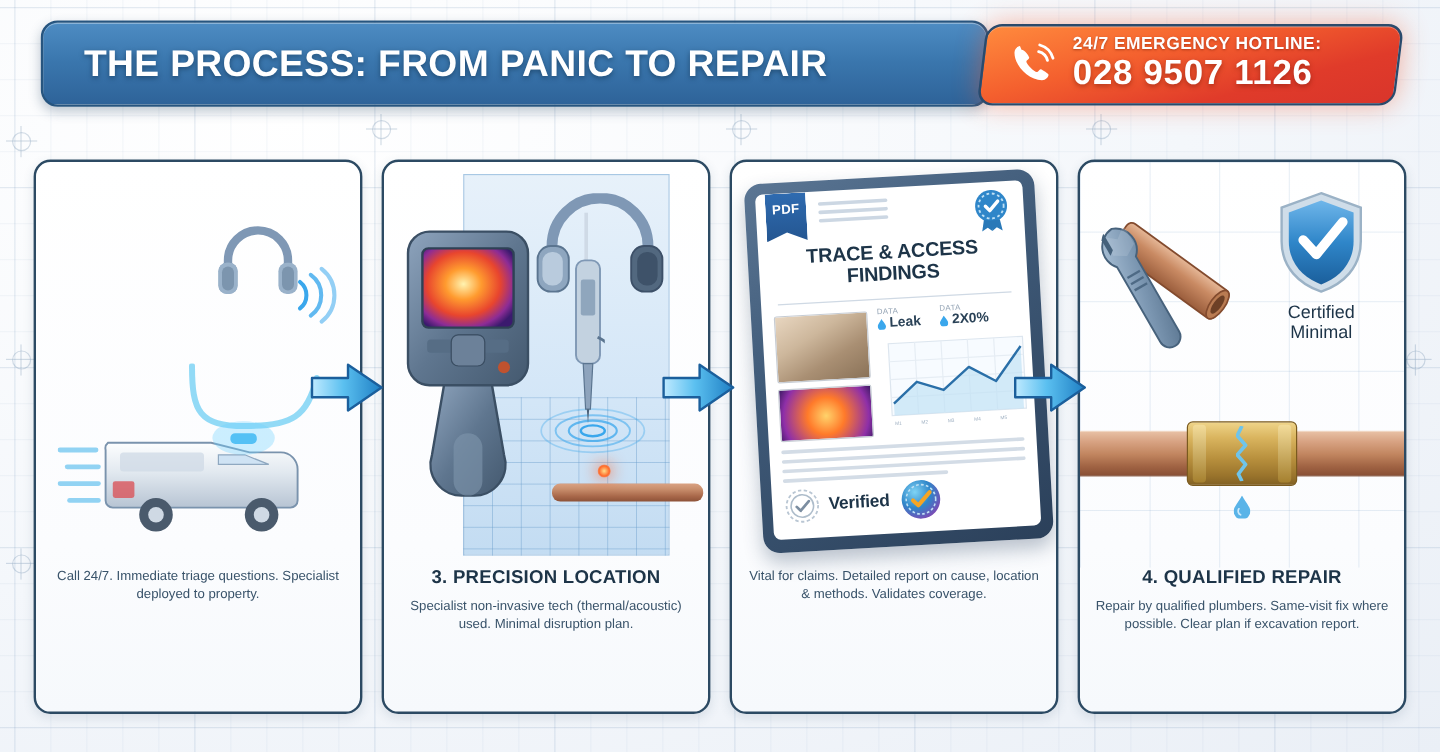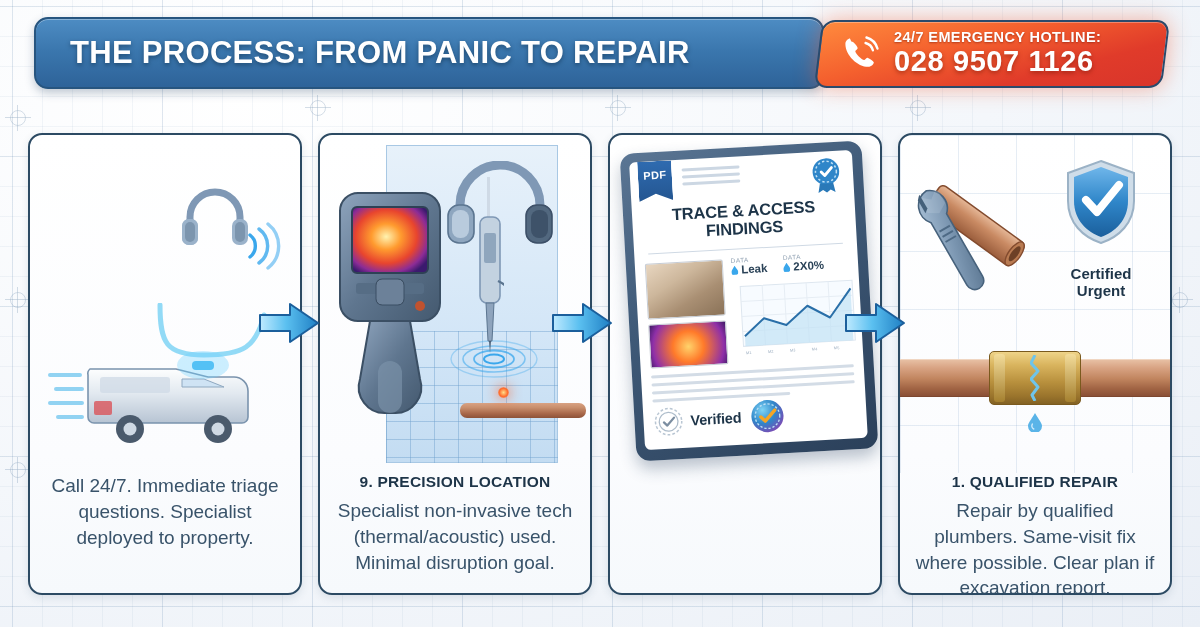--- a/index.html
+++ b/index.html
@@ -82,21 +82,21 @@
     border: 2px solid #2c4a63; border-radius: 14px;
     box-shadow: 0 3px 9px rgba(40,70,100,.12);
     overflow: hidden; display: flex; flex-direction: column;
   }
   .art { position: relative; flex: 0 0 338px; }
   .cap { padding: 0 12px; text-align: center; }
   .cap h3 {
     font-size: 15.5px; font-weight: bold; color: #1d3448; letter-spacing: .2px;
     margin-bottom: 7px;
   }
-  .cap p { font-size: 19px; color: #39536a; line-height: 1.36; }
+  .cap p { font-size: 11px; color: #39536a; line-height: 1.36; }
   
   .arrow { position: absolute; top: 300px; width: 62px; height: 46px; z-index: 7; }
   
   .phone {
     position: absolute; left: 48px; top: 22px; width: 84px; height: 158px;
     background: linear-gradient(160deg, #1d3a66 0%, #16305a 50%, #102murky 100%);
     background: linear-gradient(160deg, #214478 0%, #16305a 55%, #0f2545 100%);
     border: 4px solid #5e83b5; border-radius: 15px;
     box-shadow: 0 0 22px rgba(90,170,255,.6), 0 0 40px rgba(110,180,255,.35);
     display: flex; flex-direction: column; align-items: center; justify-content: center;
@@ -208,21 +208,21 @@
   .seal-gray { width: 30px; height: 30px; flex: 0 0 30px; }
   .ver-text {
     font-size: 14.5px; font-weight: bold; color: #1d3448; letter-spacing: -.2px;
   }
   .seal-color { width: 34px; height: 34px; flex: 0 0 34px; margin-left: 2px; }
   
   .tools { position: absolute; left: 10px; top: 20px; width: 130px; height: 140px; }
   .shield-wrap { position: absolute; right: 16px; top: 24px; width: 106px; text-align: center; }
   .shield-ic { width: 74px; height: 86px; }
   .shield-lab {
-    font-size: 15px; font-weight: bold; color: #1d3448; line-height: 1.12; margin-top: 17px;
+    font-size: 15px; font-weight: normal; color: #1d3448; line-height: 1.12; margin-top: 3px;
   }
   .pipe-run {
     position: absolute; left: -4px; right: -4px; top: 224px; height: 38px;
     background: linear-gradient(180deg, #e7bfa3 0%, #d8a383 22%, #c1855f 52%, #a06343 80%, #8a5036 100%);
     border-top: 1px solid #f0d6c2; border-bottom: 1px solid #7d472f;
   }
   .coupling {
     position: absolute; left: 50%; margin-left: -46px; top: 216px;
     width: 92px; height: 54px;
     background: linear-gradient(180deg, #efd489 0%, #d9b45e 25%, #b8903d 58%, #9a742c 85%, #836224 100%);
@@ -408,22 +408,22 @@
           <rect x="11" y="0" width="3" height="56" fill="#cfdae6"></rect>
           <rect x="4" y="40" width="20" height="86" rx="7" fill="#c3d2e0" stroke="#7f98b5" stroke-width="1.6"></rect>
           <rect x="8" y="56" width="12" height="30" rx="2" fill="#8fa6bd"></rect>
           <path d="M10 126 h8 l-2 38 h-4 z" fill="#8ea4bd" stroke="#5b7590"></path>
           <path d="M13 164 l1 12 l1-12 z" fill="#4a5f76"></path>
           <path d="M22 104 C40 112 44 134 38 152" stroke="#5b7590" stroke-width="2.4" fill="none"></path>
         </svg>
       </div>
 
       <div class="cap">
-        <h3>9. PRECISION LOCATION</h3>
-        <p>Specialist non-invasive tech (thermal/acoustic) used. Minimal disruption goal.</p>
+        <h3>3. PRECISION LOCATION</h3>
+        <p>Specialist non-invasive tech (thermal/acoustic) used. Minimal disruption plan.</p>
       </div>
     </div>
 
     <div class="card">
       <div class="art">
         <div class="tablet">
           <div class="tab-body"></div>
           <div class="screen">
 
             <div class="pdf-tag">PDF</div>
@@ -522,20 +522,21 @@
                 <circle cx="18" cy="18" r="17" fill="url(#vg)"></circle>
                 <circle cx="18" cy="18" r="13" fill="none" stroke="#bfe0f5" stroke-width="1.4" stroke-dasharray="2.4 2"></circle>
                 <path d="M11 18.5 l4.4 4.6 L26 12" stroke="#f5a524" stroke-width="3.6" fill="none" stroke-linecap="round" stroke-linejoin="round"></path>
               </svg>
             </div>
           </div>
         </div>
       </div>
 
       <div class="cap">
+        <p>Vital for claims. Detailed report on cause, location &amp; methods. Validates coverage.</p>
       </div>
     </div>
 
     <div class="card">
       <div class="art">
         <div class="bp-c4"></div>
 
         <svg class="tools" viewBox="0 0 130 140">
           <defs>
             <linearGradient id="cop" x1="0" y1="0" x2="0" y2="1">
@@ -574,37 +575,37 @@
                   <stop offset=".5" stop-color="#2f86c9"></stop>
                 <stop offset="1" stop-color="#1b5f9c"></stop>
               </linearGradient>
             </defs>
             <path d="M37 2 L70 14 v28 c0 22-15 36-33 42C19 78 4 64 4 42V14z" fill="#cfdde9" stroke="#9bb2c6" stroke-width="2"></path>
             <path d="M37 8 L64 18 v24 c0 19-13 31-27 36C23 73 10 61 10 42V18z" fill="url(#shg)"></path>
             <path d="M22 41 l11 12 L55 26" stroke="#ffffff" stroke-width="8" fill="none" stroke-linecap="round" stroke-linejoin="round"></path>
           </svg>
           <div class="shield-lab">
             <div>Certified</div>
-            <div>Urgent</div>
+            <div>Minimal</div>
           </div>
         </div>
 
         <div class="pipe-run"></div>
         <div class="coupling"></div>
         <svg class="seam" viewBox="0 0 10 46">
           <path d="M5 0 L1 8 L8 16 L1 24 L8 32 L2 40 L5 46" stroke="#6fc4ea" stroke-width="3" fill="none" stroke-linejoin="round"></path>
         </svg>
         <svg class="droplet" viewBox="0 0 14 19">
           <path d="M7 0 C11 7 14 10 14 13 A7 7 0 0 1 0 13 C0 10 3 7 7 0z" fill="#5ab4e8"></path>
           <path d="M4.4 11 a3.4 3.4 0 0 0 1.4 5" stroke="#cdeafb" stroke-width="1.4" fill="none" stroke-linecap="round"></path>
         </svg>
       </div>
 
       <div class="cap">
-        <h3>1. QUALIFIED REPAIR</h3>
+        <h3>4. QUALIFIED REPAIR</h3>
         <p>Repair by qualified plumbers. Same-visit fix where possible. Clear plan if excavation report.</p>
       </div>
     </div>
   </div>
 
   <svg class="arrow" style="left:258px" viewBox="0 0 62 46">
     <defs>
       <linearGradient id="arrg" x1="0" y1="0" x2="1" y2="0">
         <stop offset="0" stop-color="#bfeaff"></stop>
           <stop offset=".45" stop-color="#5bc0f0"></stop>

